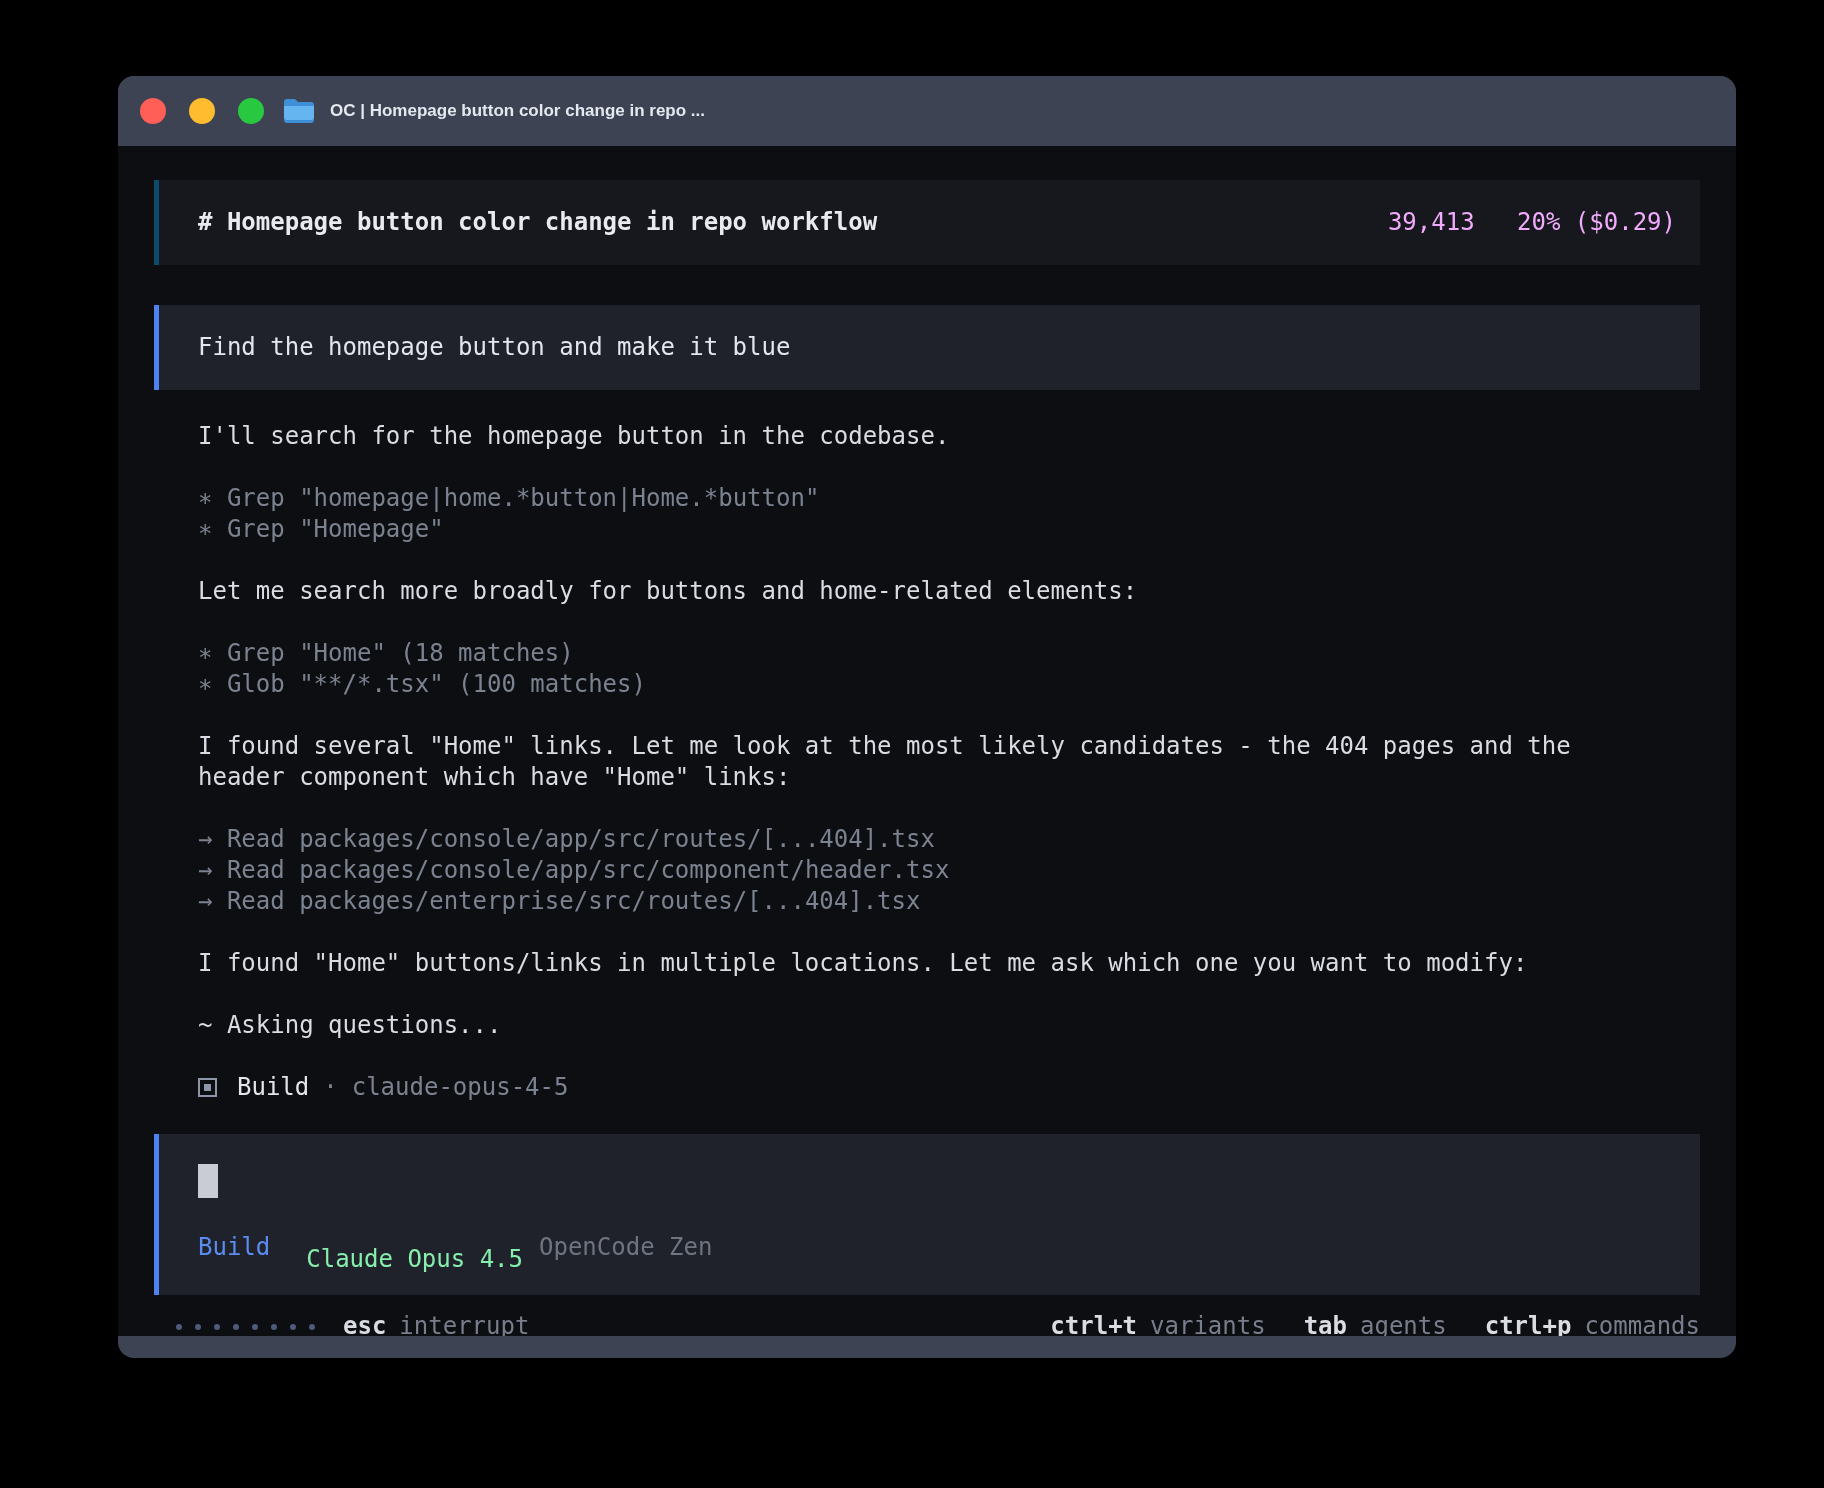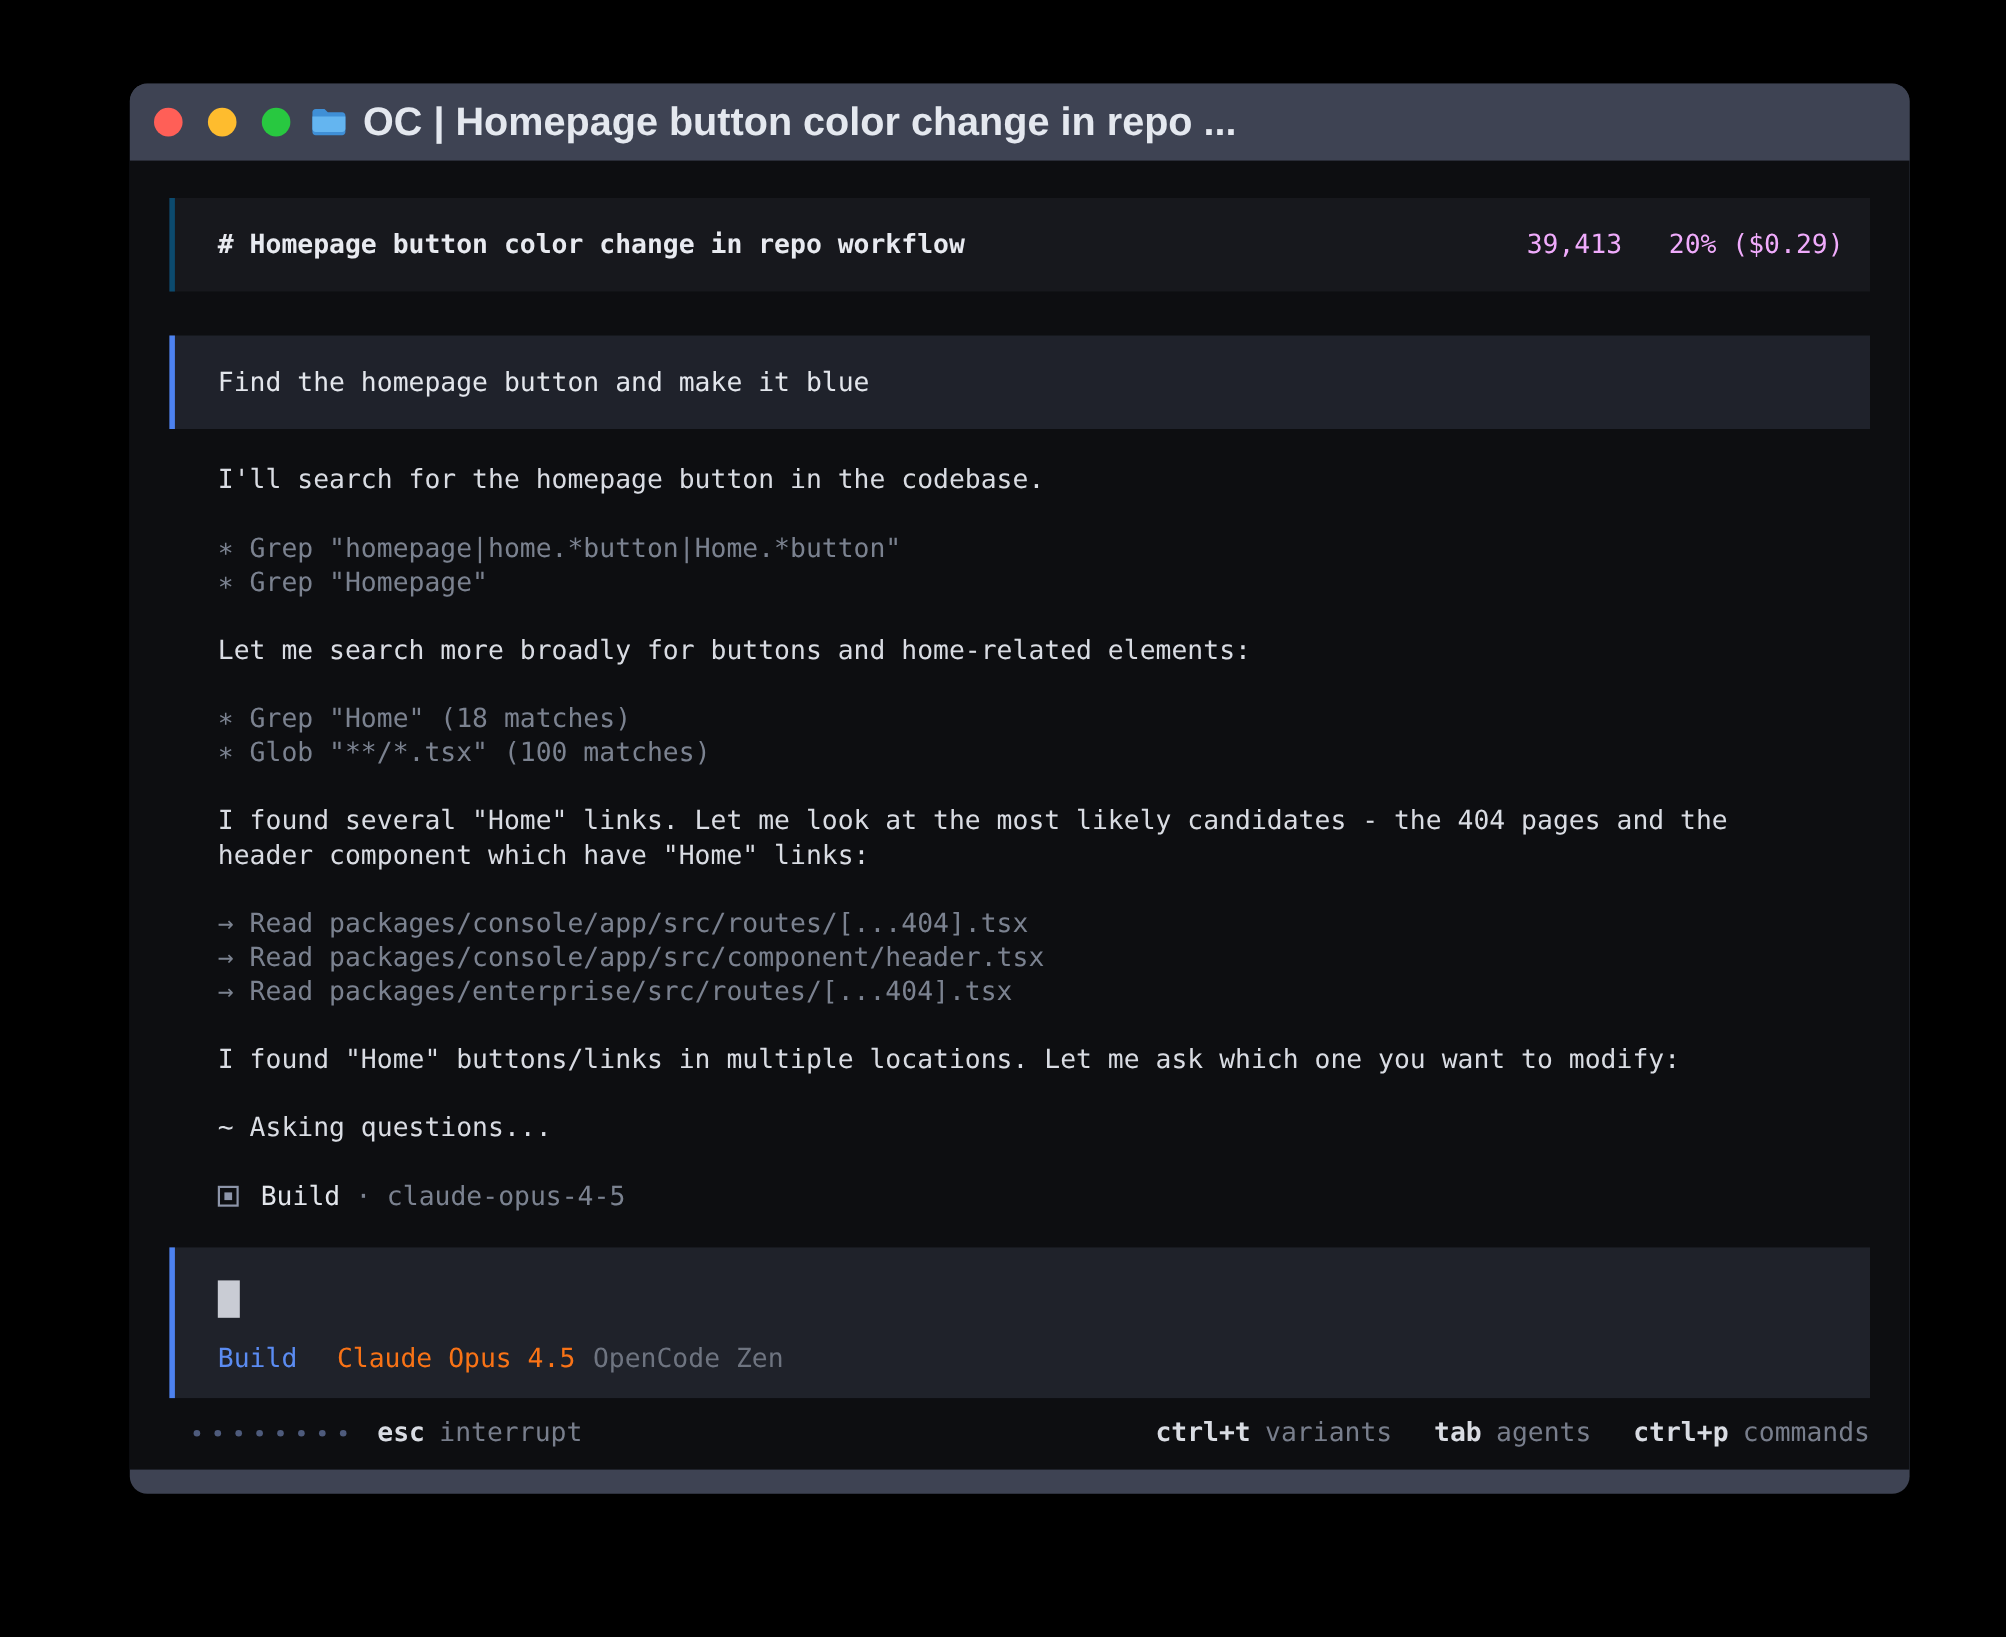--- a/index.html
+++ b/index.html
@@ -30,21 +30,21 @@
   .lights { display: flex; gap: 23px; }
   .light { width: 26px; height: 26px; border-radius: 50%; display: inline-block; border: none; padding: 0; }
   .light.red { background: #ff5f57; }
   .light.yellow { background: #febc2e; }
   .light.green { background: #28c840; }
   .folder { margin-left: 18px; display: inline-flex; align-items: center; }
   .title {
     margin-left: 14px;
     font-family: "Liberation Sans", sans-serif;
     font-weight: bold;
-    font-size: 36px;
+    font-size: 17px;
     color: #e4e8ef;
     white-space: nowrap;
   }
   .content {
     height: 1190px;
     background: #0d0e11;
     padding: 0 36px;
     box-sizing: border-box;
     overflow: hidden;
     font-size: 24px;
@@ -102,21 +102,21 @@
   .status-model { color: #7b8290; }
   .input-block {
     margin-top: 31px;
     border-left: 5px solid #4d82f0;
     background: #1f222a;
     padding: 30px 39px 20px;
   }
   .cursor { width: 20px; height: 34px; background: #c9ccd4; }
   .model-line { margin-top: 22px; display: flex; align-items: center; }
   .input-mode { color: #5b8cf2; }
-  .input-model { color: #f97316; margin-left: 36px; }
+  .input-model { color: #86efac; margin-left: 36px; margin-top: 24px; }
   .input-provider { color: #6e7480; margin-left: 16px; }
   .footer {
     margin-top: 16px;
     display: flex;
     align-items: center;
   }
   .dots { display: inline-flex; gap: 13px; margin-left: 22px; align-items: center; }
   .dot { width: 6px; height: 6px; border-radius: 50%; background: #4e5b7c; display: inline-block; }
   .hint { display: inline-flex; align-items: center; white-space: nowrap; }
   .hint .key { font-weight: bold; color: #d9dce3; margin-right: 13px; }

